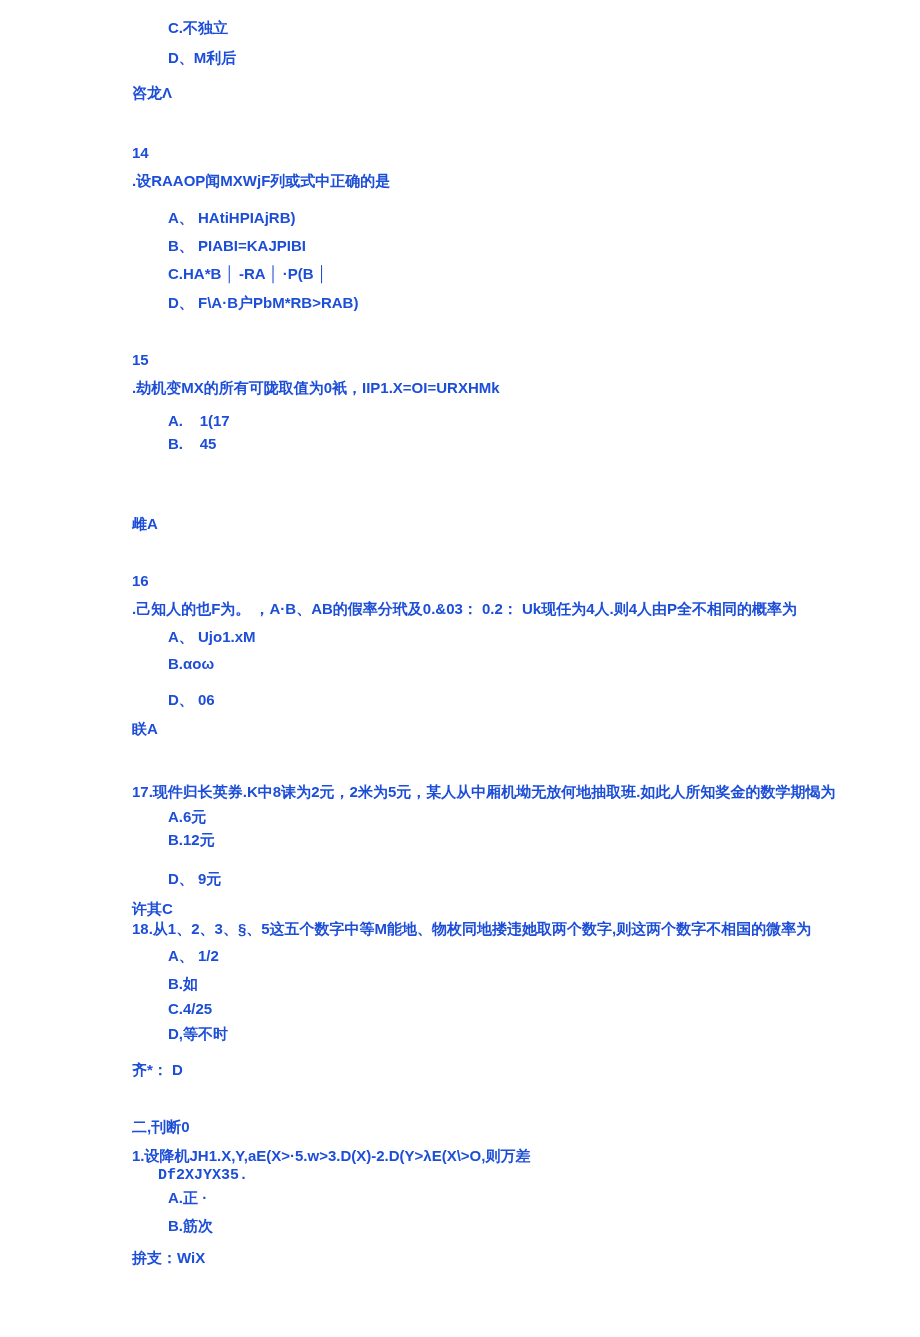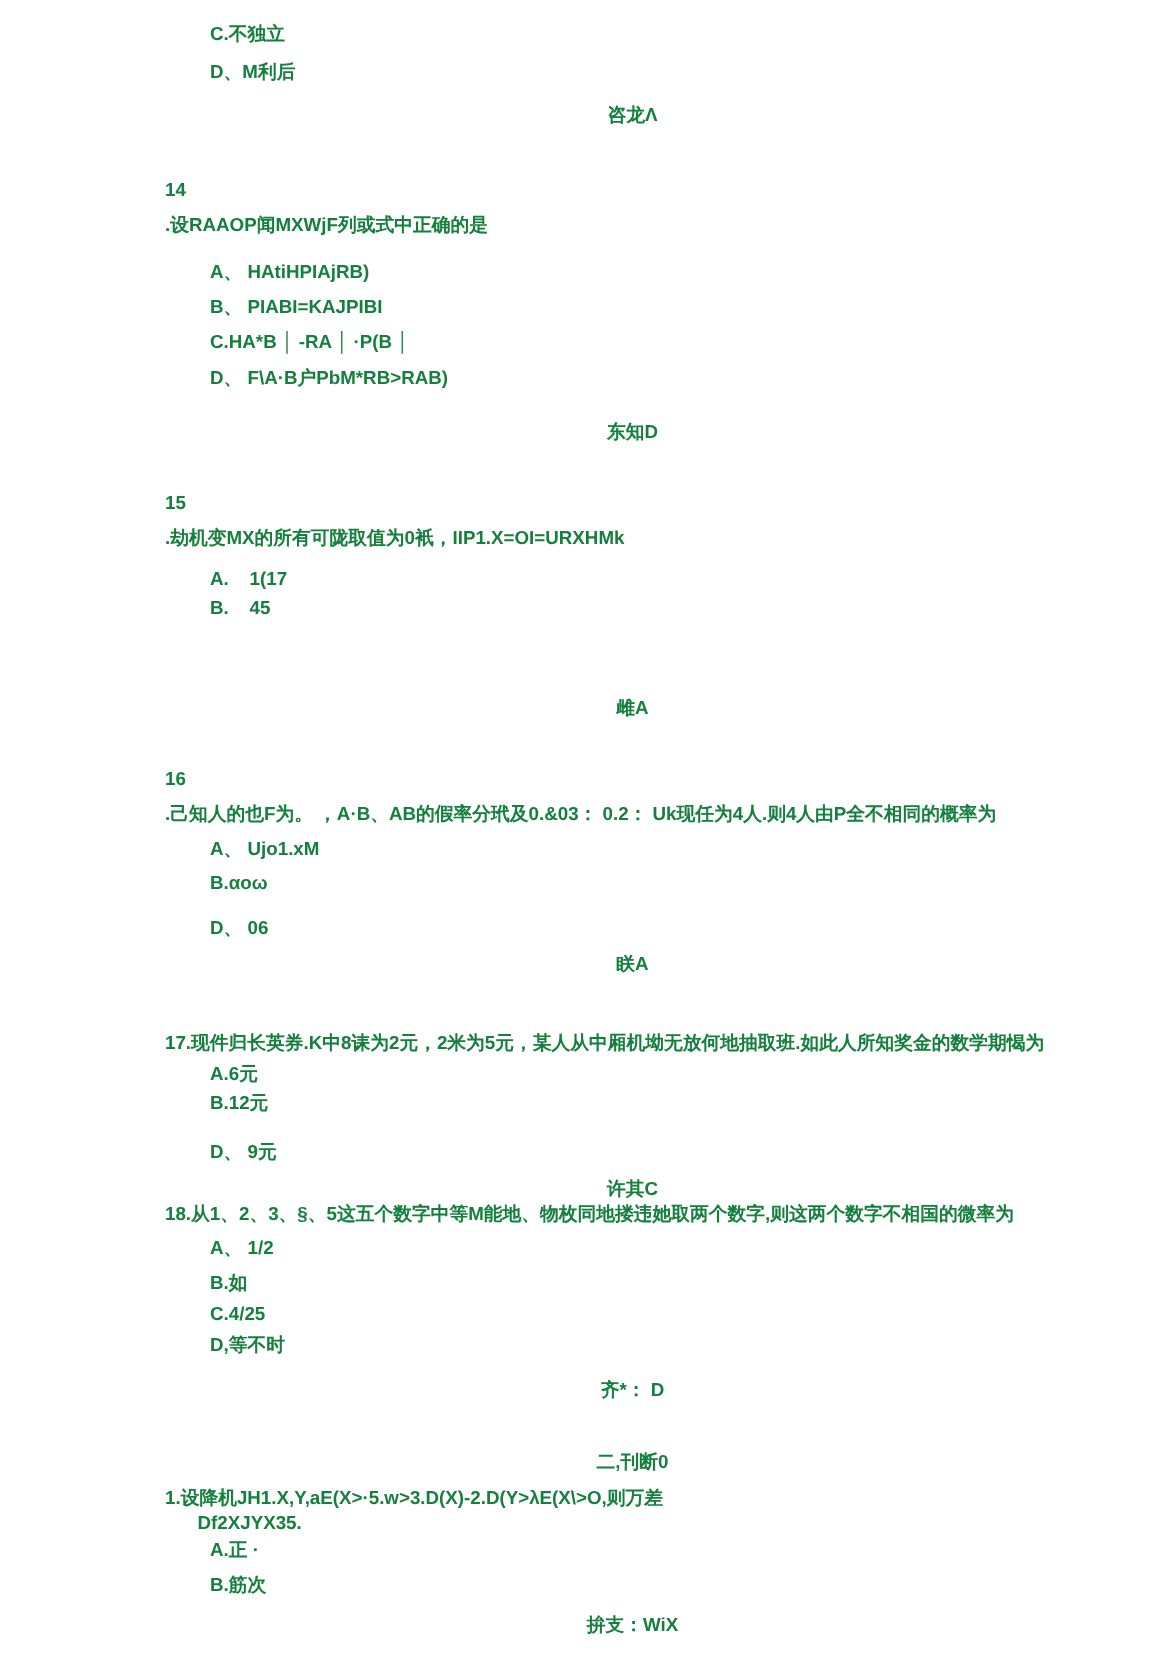--- a/index.html
+++ b/index.html
@@ -5,60 +5,59 @@
   html, body {
     margin: 0;
     padding: 0;
     background: #ffffff;
   }
   .page {
     position: relative;
     width: 920px;
     height: 1337px;
     background: #ffffff;
-    color: #15803d;
+    color: #1d4ed8;
     font-family: "Liberation Sans", sans-serif;
     font-size: 15px;
     font-weight: 700;
     box-sizing: border-box;
     padding: 0 40px 0 132px;
     overflow: hidden;
   }
   .line {
     line-height: 20px;
     white-space: pre;
   }
   
   .opt { padding-left: 36px; }
   
-  .cont { padding-left: 26px; }
+  .cont { padding-left: 26px; font-family: Liberation Mono, monospace; }
   
   .qrow { display: flex; flex-direction: column; }
   .qnum { display: inline-block; width: 28px; flex: 0 0 28px; }
   .stem { white-space: pre-wrap; }
   
-  .ans, .sect { padding-left: 0; text-align: center; }
+  .ans, .sect { padding-left: 0; }
 </style>
 </head>
 <body>
 
 <div class="page">
 
   <div class="line opt" style="margin-top:18px">C.不独立</div>
   <div class="line opt" style="margin-top:10px">D、M利后</div>
   <div class="line ans" style="margin-top:15px">咨龙Λ</div>
 
   <div class="line qrow" style="margin-top:40px">
     <span class="qnum">14</span><span class="stem">.设RAAOP闻MXWjF列或式中正确的是</span>
   </div>
   <div class="line opt" style="margin-top:17px">A、 HAtiHPIAjRB)</div>
   <div class="line opt" style="margin-top:8px">B、 PIABI=KAJPIBI</div>
   <div class="line opt" style="margin-top:8px">C.HA*B │ -RA │ ·P(B │</div>
   <div class="line opt" style="margin-top:9px">D、 F\A·B户PbM*RB&gt;RAB)</div>
-  <div class="line ans" style="margin-top:23px">东知D</div>
 
   <div class="line qrow" style="margin-top:37px">
     <span class="qnum">15</span><span class="stem">.劫机变MX的所有可陇取值为0衹，IIP1.X=OI=URXHMk</span>
   </div>
   <div class="line opt" style="margin-top:13px">A.    1(17</div>
   <div class="line opt" style="margin-top:3px">B.    45</div>
   <div class="line ans" style="margin-top:60px">雌A</div>
 
   <div class="line qrow" style="margin-top:37px">
     <span class="qnum">16</span><span class="stem">.己知人的也F为。 ，A·B、AB的假率分玳及0.&amp;03： 0.2： Uk现任为4人.则4人由P全不相同的概率为</span>

